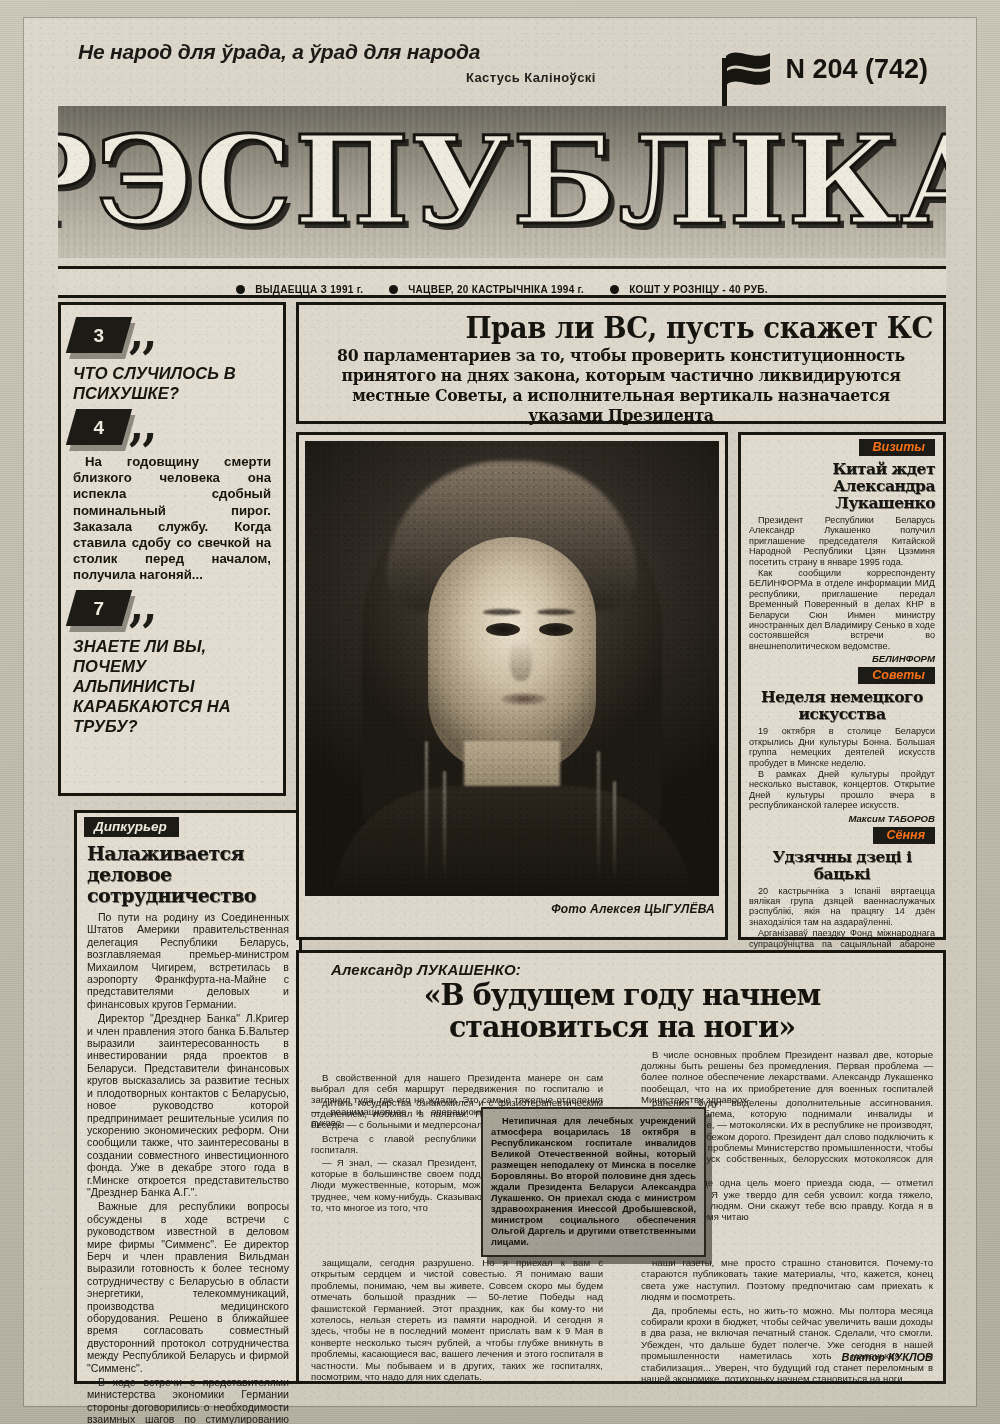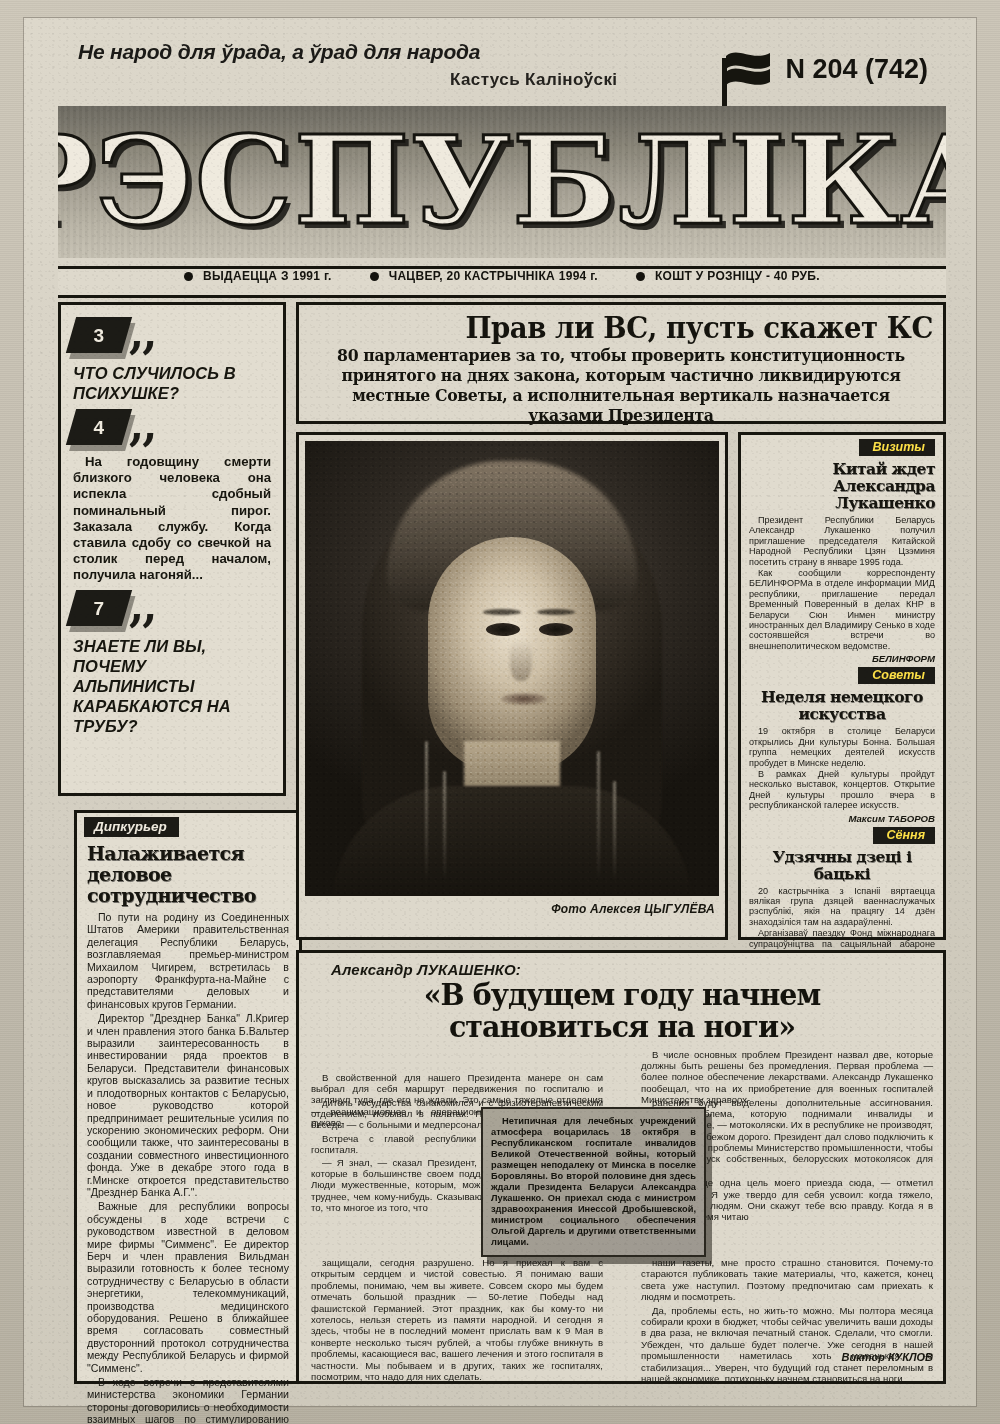--- a/index.html
+++ b/index.html
@@ -39,22 +39,22 @@
   
   .topbar{
     position:absolute;left:34px;top:16px;right:30px;height:72px;
   }
   .slogan{
     position:absolute;left:20px;top:6px;
     font-weight:bold;font-style:italic;font-size:21px;color:#1b1a17;
     letter-spacing:-.2px;
   }
   .slogan-author{
-    position:absolute;left:344px;top:36px;
-    font-weight:bold;font-size:17px;color:#24221e;
+    position:absolute;left:360px;top:36px;
+    font-weight:bold;font-size:13px;color:#24221e;
     letter-spacing:.4px;
     padding-left:48px;
   }
   .issue{
     position:absolute;right:18px;top:20px;
     font-weight:bold;font-size:27px;color:#15140f;letter-spacing:0px;
   }
   .flag-ico{
     position:absolute;right:168px;top:14px;width:64px;height:62px;
   }
@@ -79,22 +79,22 @@
     white-space:nowrap;
     -webkit-text-stroke:3px #15140f;
     text-shadow:5px 5px 0 rgba(20,19,15,.85);
   }
 
   
   .infostrip{
     position:absolute;left:34px;top:248px;right:30px;height:26px;
     border-top:3px solid #17160f;border-bottom:3px solid #17160f;
     background:#ded9cc;
-    display:flex;align-items:flex-start;justify-content:center;gap:38px;
-    font-weight:bold;font-size:12px;color:#14130e;letter-spacing:.3px;
+    display:flex;align-items:flex-end;justify-content:center;gap:26px;
+    font-weight:bold;font-size:10px;color:#14130e;letter-spacing:.3px;
   }
   .infostrip span.bullet{
     width:9px;height:9px;border-radius:50%;background:#14130e;display:inline-block;
   }
   .info-item{display:flex;align-items:center;gap:10px;white-space:nowrap;}
 
   
   .body-grid{position:absolute;left:34px;top:284px;right:30px;bottom:22px;}
 
   
@@ -264,21 +264,21 @@
   }
 
   
   .col-side{
     position:absolute;left:442px;top:130px;right:0;height:508px;
     border:3px solid #17160f;background:#e0dbce;box-sizing:border-box;
     padding:4px 8px 6px 8px;
   }
   .rubric-r{
     display:block;margin-left:auto;width:max-content;
-    background:#1c1b16;color:#fde047;
+    background:#1c1b16;color:#f97316;
     font-style:italic;font-weight:bold;font-size:12.5px;
     padding:1px 10px 2px 14px;
   }
   .side-h{
     font-family:"DejaVu Serif", serif;
     font-weight:bold;font-size:15.5px;line-height:17px;color:#16150f;
     text-align:center;letter-spacing:-.5px;margin:4px 0 4px 0;
     text-shadow:.5px .5px 0 rgba(0,0,0,.45);
   }
   .side-h.r{text-align:right;}

